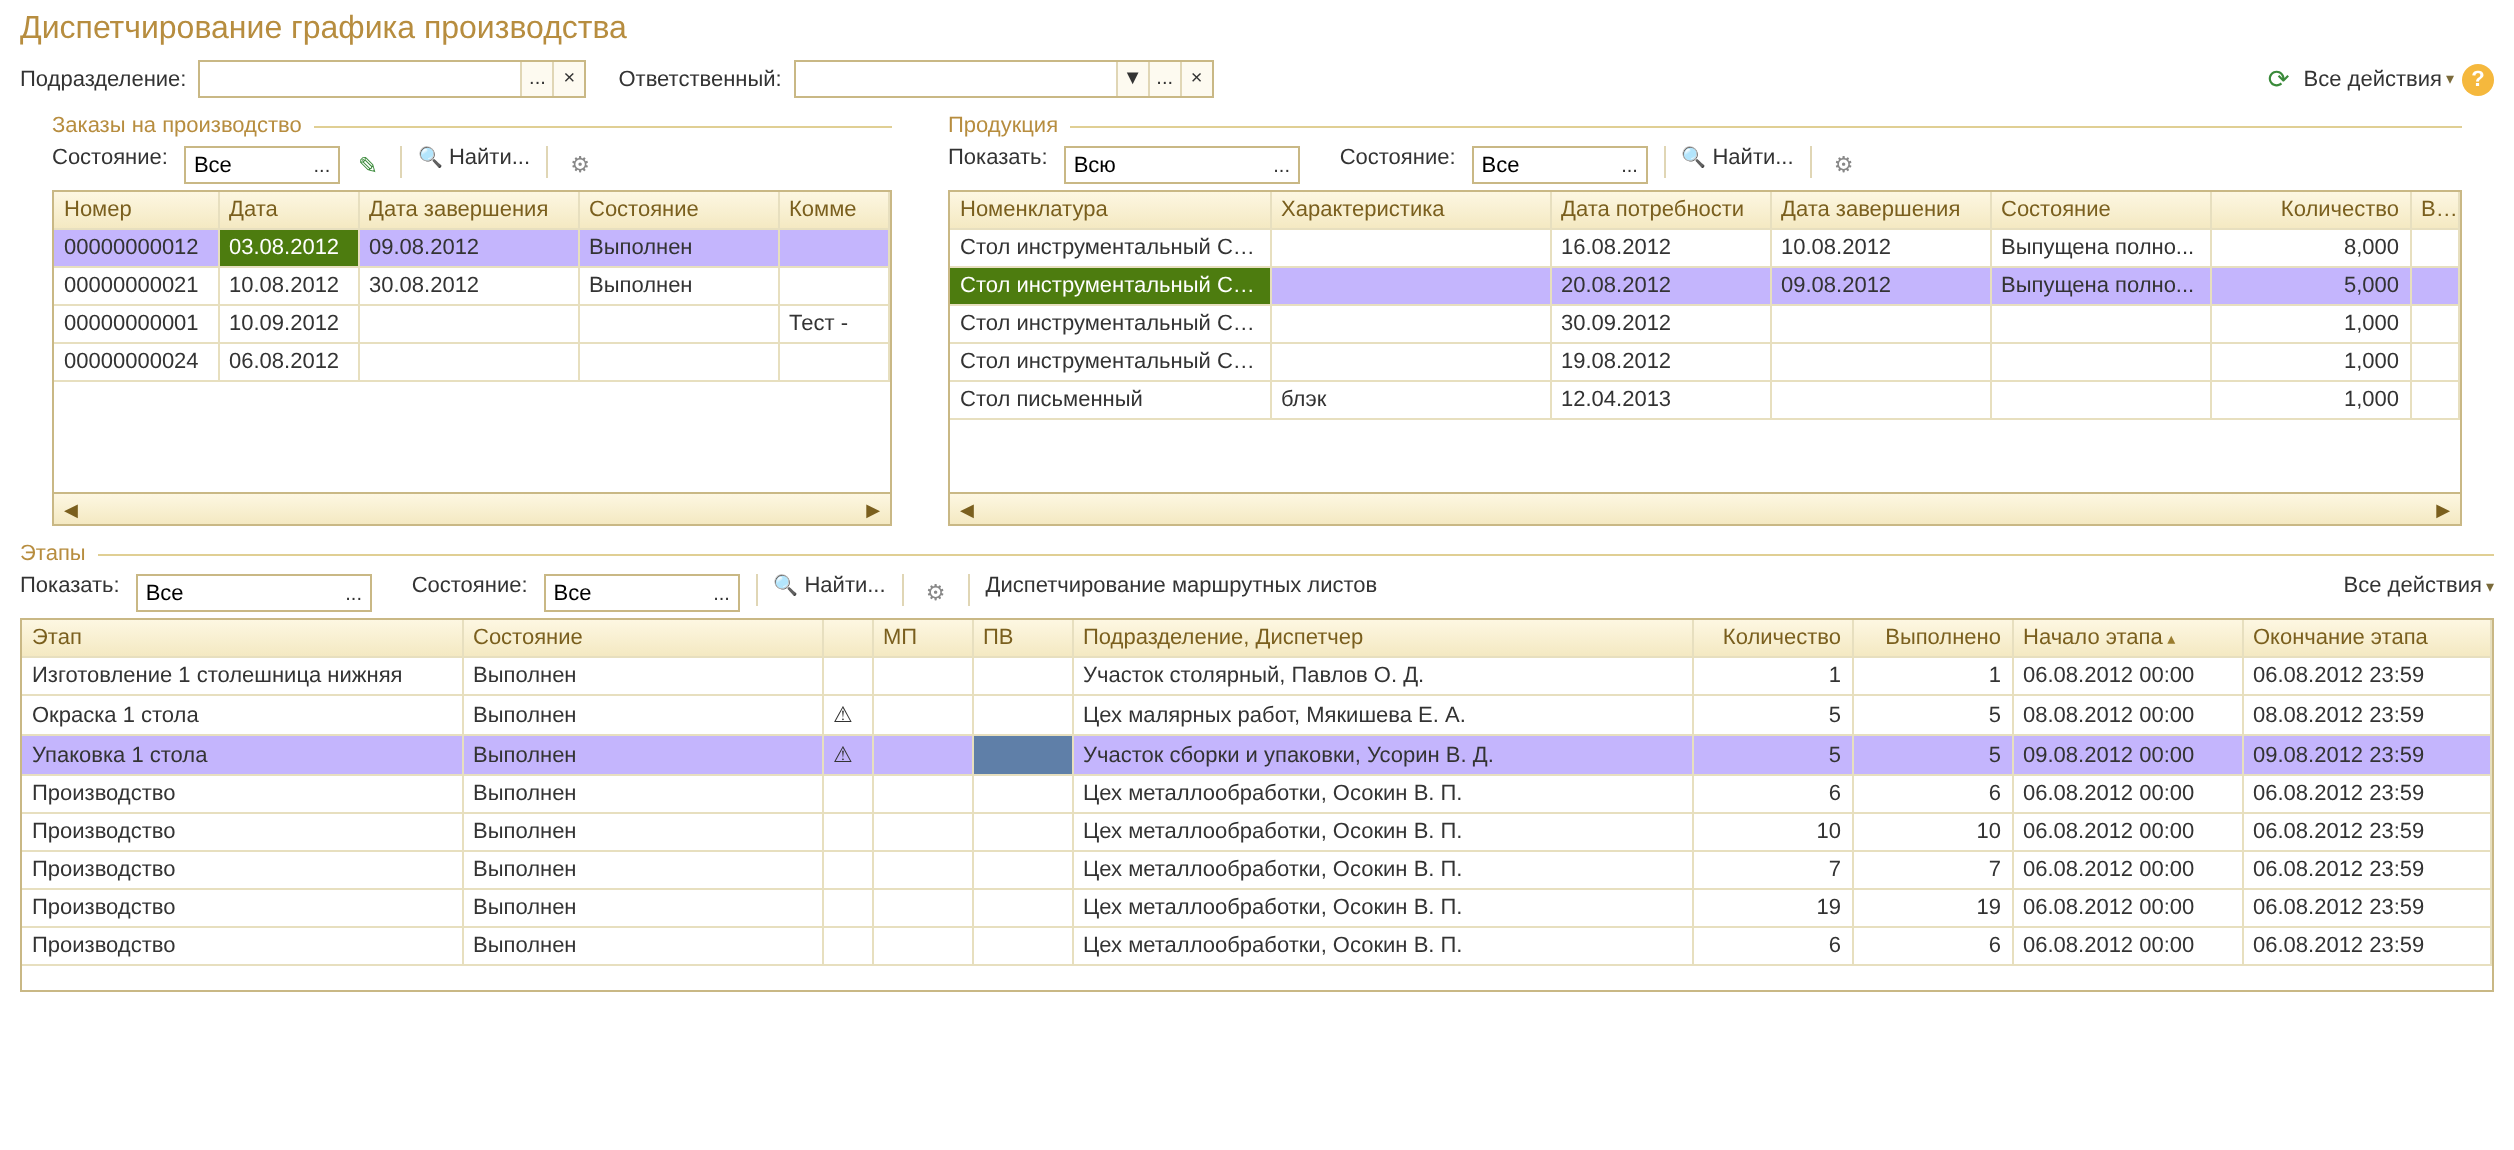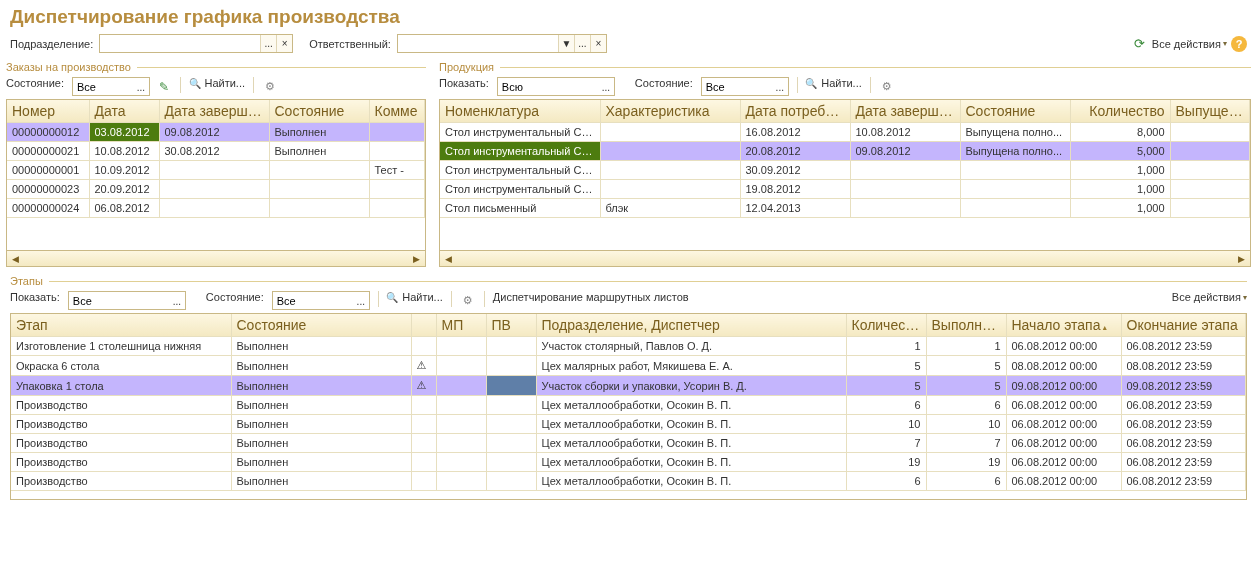--- a/index.html
+++ b/index.html
@@ -8,23 +8,23 @@
     font-family: Arial, sans-serif;
     font-size: 11px;
     background: #fff;
     color: #333;
     width: 1257px;
     height: 575px;
     overflow: hidden;
   }
   .page-title {
     color: #b78d3f;
-    font-size: 19px;
+    font-size: 16px;
     padding: 6px 10px 4px;
-    font-weight: bold;
+    font-weight: normal;
   }
   .filter-bar {
     display: flex;
     align-items: center;
     padding: 2px 10px 8px;
     gap: 4px;
   }
   .filter-bar .spacer { flex: 1; }
   .label { color: #333; margin-right: 2px; }
   .input-combo {
@@ -60,22 +60,22 @@
     color: #333;
     cursor: pointer;
     display: inline-flex;
     align-items: center;
     gap: 2px;
   }
   .dropdown-link .tri { font-size: 8px; color: #7a6a3a; }
 
   .two-col {
     display: flex;
-    gap: 13px;
-    padding: 0 6px;
+    gap: 28px;
+    padding: 0 26px;
   }
   .panel { display: flex; flex-direction: column; }
   .panel.left { width: 420px; }
   .panel.right { flex: 1; }
   .panel-title-row {
     display: flex;
     align-items: center;
     color: #b78d3f;
     font-size: 11px;
     margin-bottom: 4px;
@@ -127,21 +127,21 @@
     text-align: left;
     white-space: nowrap;
     overflow: hidden;
     text-overflow: ellipsis;
     height: 18px;
     font-weight: normal;
   }
   .grid th {
     background: linear-gradient(#fdf7e2, #f4e9c2);
     color: #7a5f1e;
-    font-size: 14px;
+    font-size: 11px;
   }
   .grid td { font-size: 11px; color: #333; }
   .grid tbody tr.sel td { background: #c4b5fd; }
   .grid tbody tr.sel td.cell-focus { background:#4d7c0f; color:#fff; }
   .grid td.num, .grid th.num { text-align: right; }
   .grid-body-area { height: 150px; overflow: hidden; }
   .grid-body-area.stages { height: 185px; }
 
   .hscroll {
     height: 16px;
@@ -246,27 +246,20 @@
                 <td>30.08.2012</td>
                 <td>Выполнен</td>
                 <td></td>
               </tr>
               <tr>
                 <td>00000000001</td>
                 <td>10.09.2012</td>
                 <td></td>
                 <td></td>
                 <td>Тест -</td>
-              </tr>
-              <tr>
-                <td>00000000023</td>
-                <td>20.09.2012</td>
-                <td></td>
-                <td></td>
-                <td></td>
               </tr>
               <tr>
                 <td>00000000024</td>
                 <td>06.08.2012</td>
                 <td></td>
                 <td></td>
                 <td></td>
               </tr>
             </tbody>
         </table>
@@ -451,21 +444,21 @@
               <td></td>
               <td></td>
               <td></td>
               <td>Участок столярный, Павлов О. Д.</td>
               <td class="num">1</td>
               <td class="num">1</td>
               <td>06.08.2012 00:00</td>
               <td>06.08.2012 23:59</td>
             </tr>
             <tr>
-              <td>Окраска 6 стола</td>
+              <td>Окраска 1 стола</td>
               <td>Выполнен</td>
               <td class="warn-icon">⚠</td>
               <td></td>
               <td></td>
               <td>Цех малярных работ, Мякишева Е. А.</td>
               <td class="num">5</td>
               <td class="num">5</td>
               <td>08.08.2012 00:00</td>
               <td>08.08.2012 23:59</td>
             </tr>

